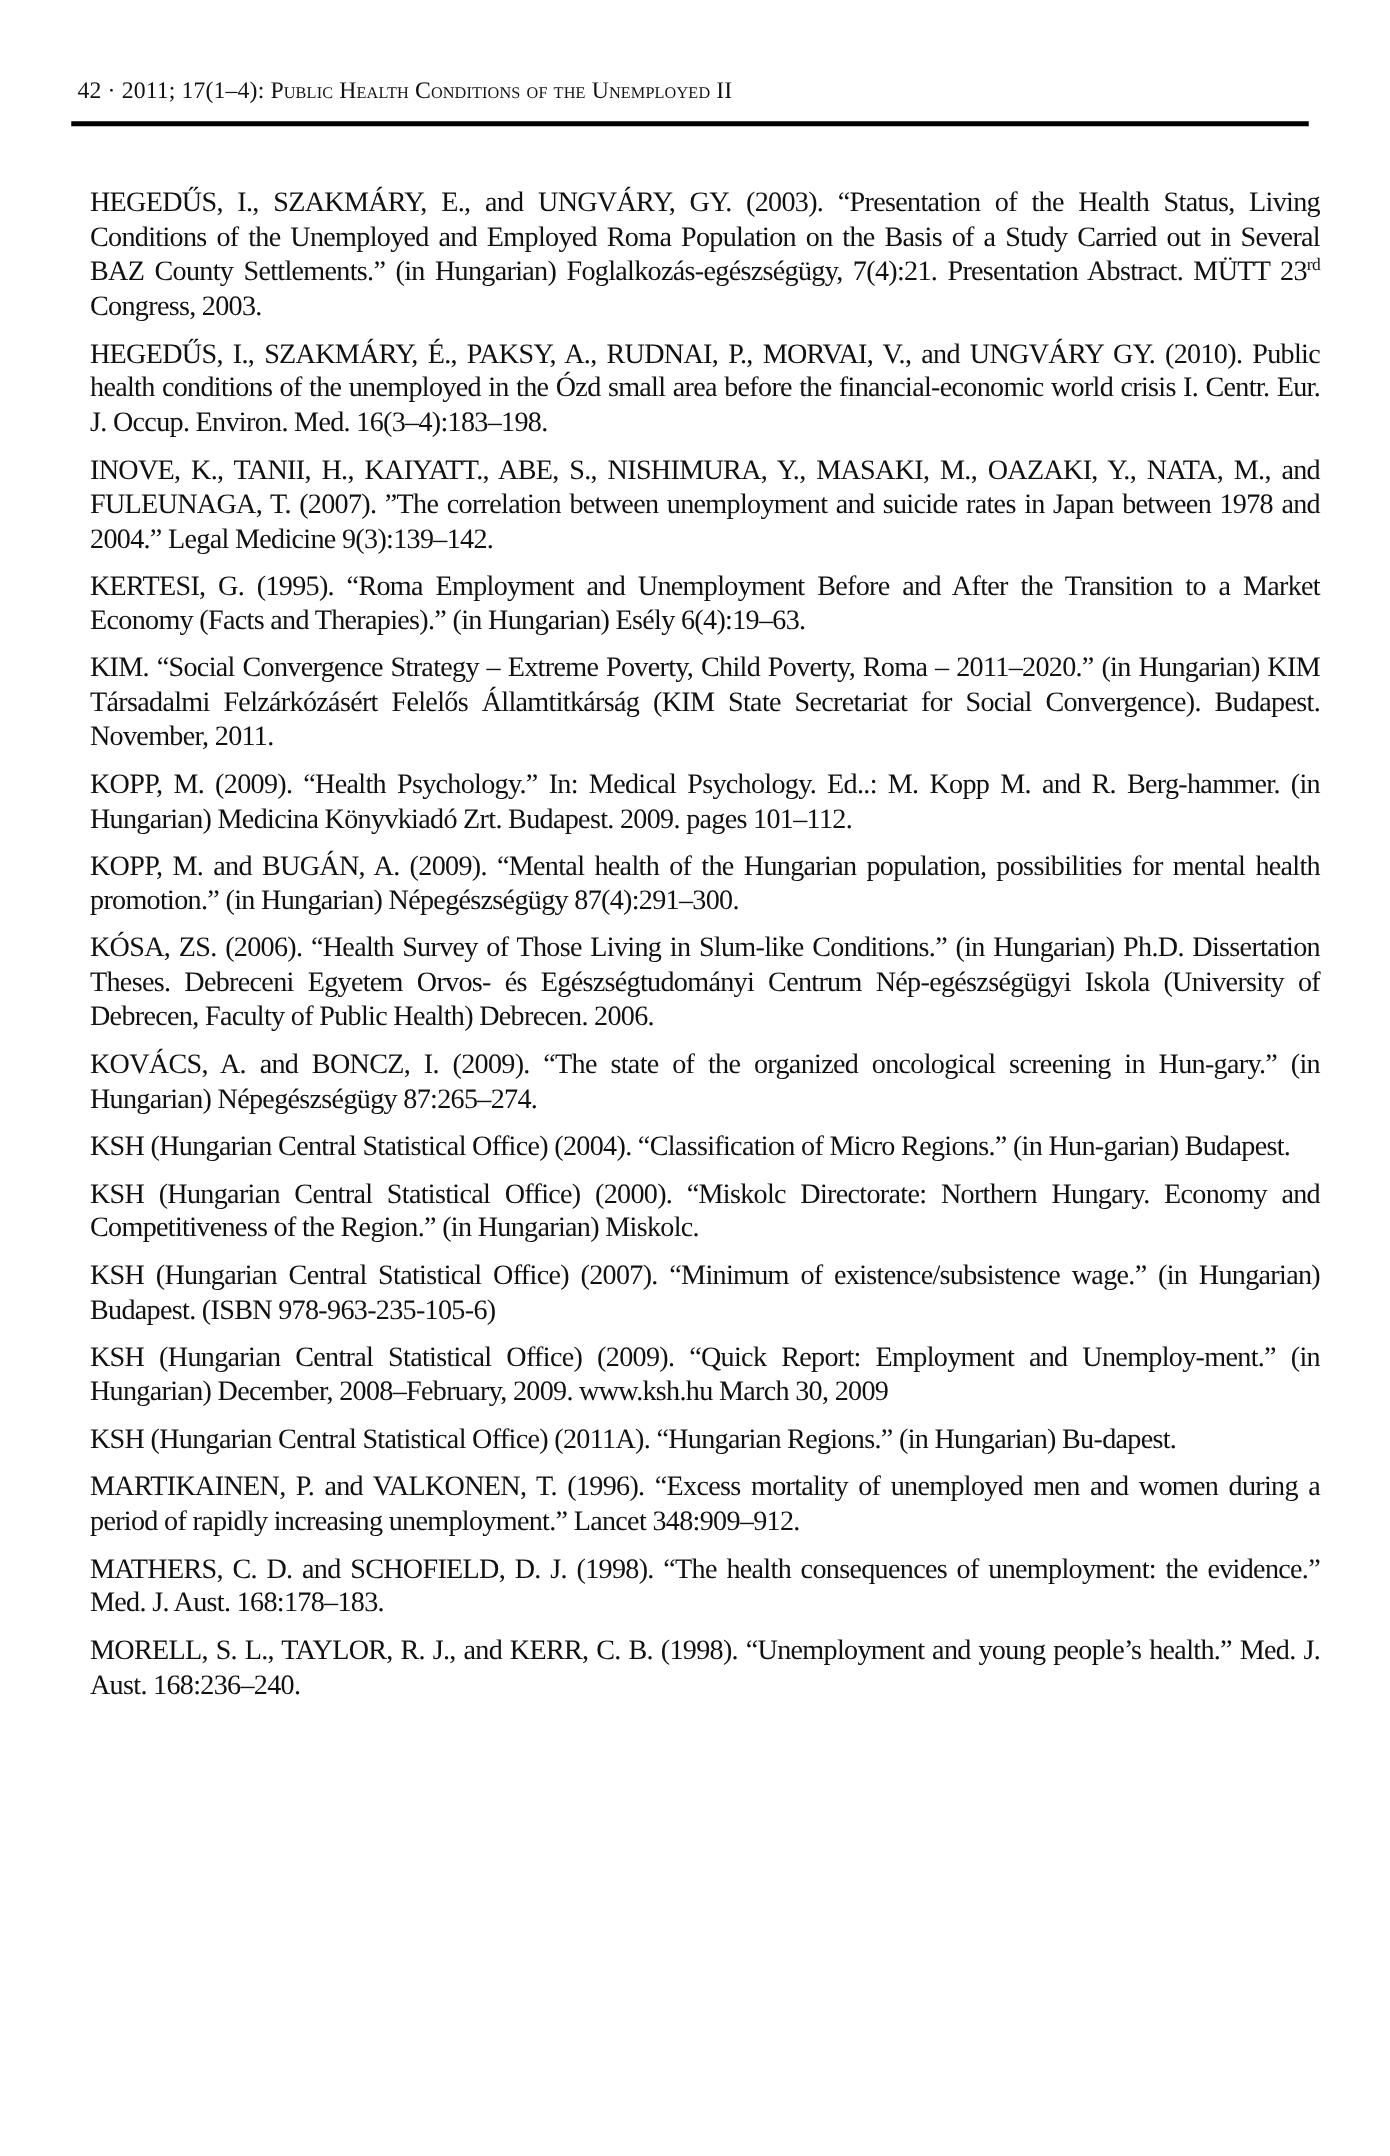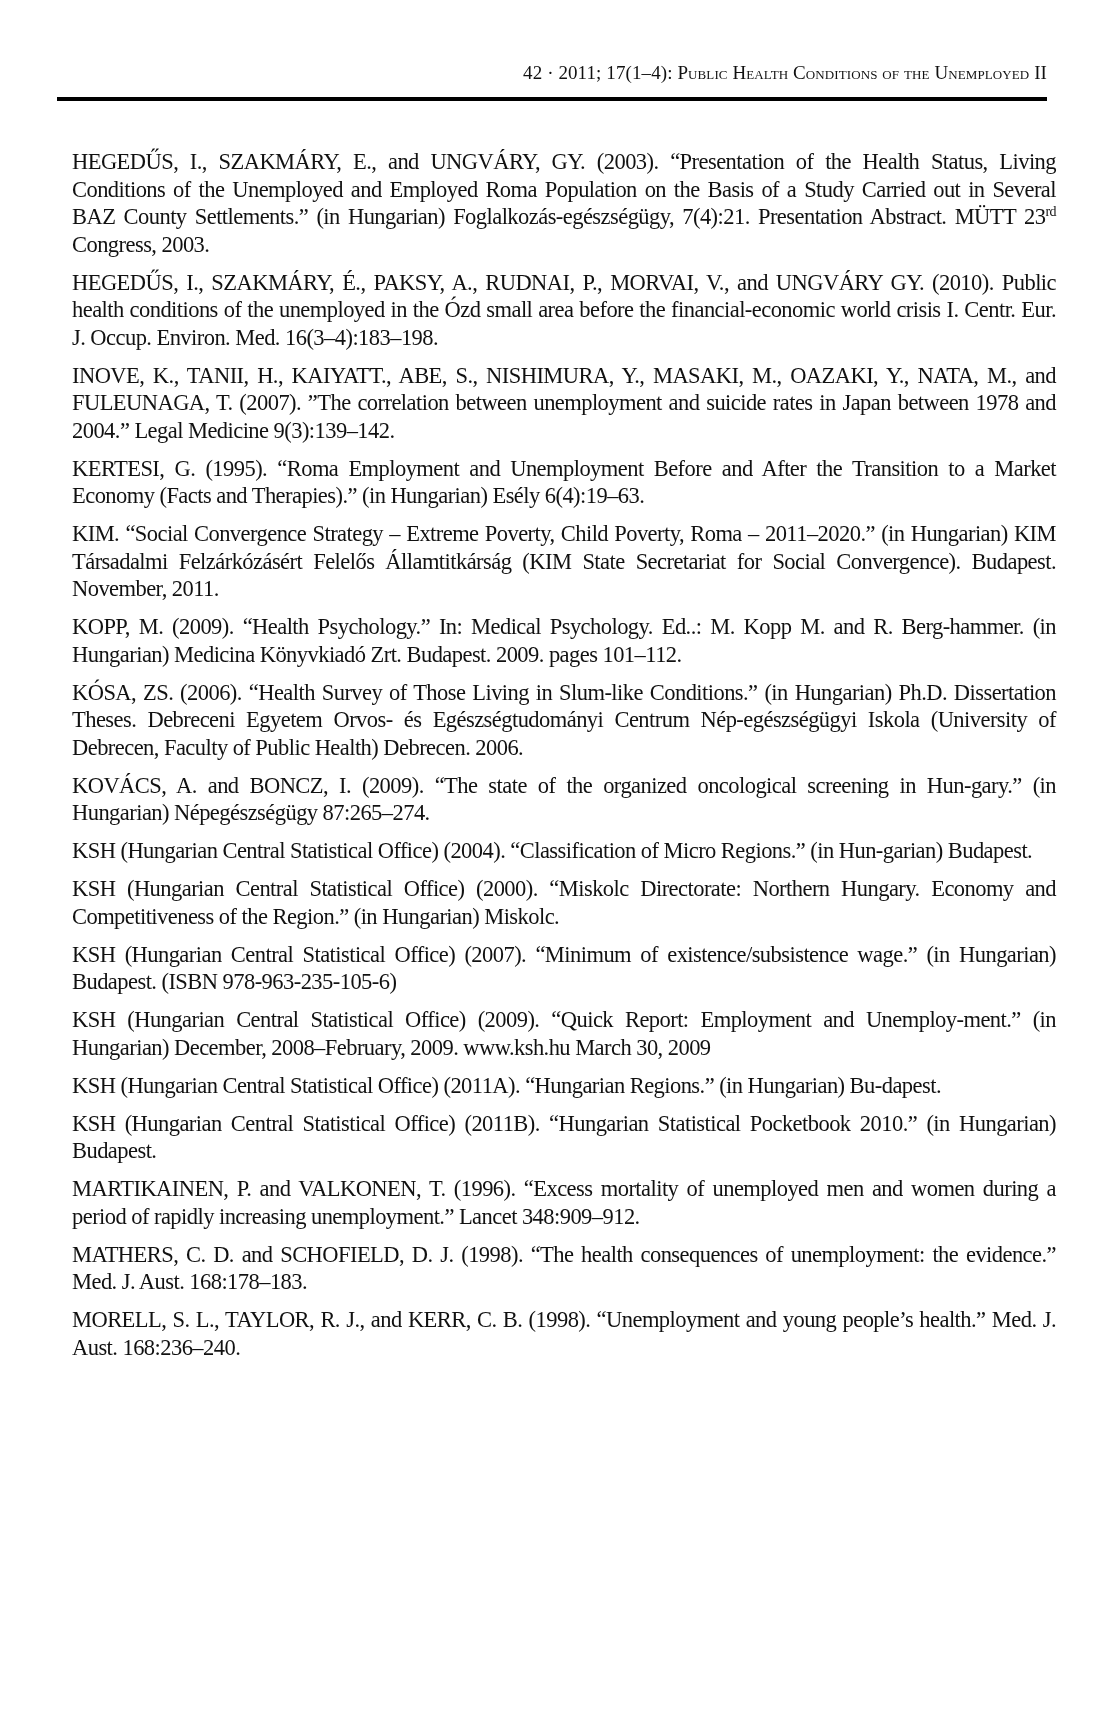--- a/index.html
+++ b/index.html
@@ -3,21 +3,21 @@
 <meta charset="utf-8">
 <style>
   html, body { margin: 0; padding: 0; background: #ffffff; }
   body {
     width: 1112px; height: 1725px; position: relative; overflow: hidden;
     font-family: "Liberation Serif", "DejaVu Serif", serif;
     color: #111111;
   }
   .page-header {
     position: absolute; left: 62px; top: 62px; width: 985px;
-    font-size: 19px; letter-spacing: 0.1px; text-align: right;
+    font-size: 19px; letter-spacing: 0.1px;
   }
   .page-header .smallcaps { font-variant: small-caps; }
   .header-rule {
     position: absolute; left: 57px; top: 97px; width: 990px; height: 4px;
     background: #000000;
   }
   .refs {
     position: absolute; left: 72px; top: 148px; width: 984px;
   }
   .ref {
@@ -36,24 +36,24 @@
 </div>
 <div class="header-rule"></div>
 
 <div class="refs">
   <p class="ref"><span>HEGEDŰS, I., SZAKMÁRY, E., and UNGVÁRY, GY. (2003). “Presentation of the Health Status, Living Conditions of the Unemployed and Employed Roma Population on the Basis of a Study Carried out in Several BAZ County Settlements.” (in Hungarian) Foglalkozás-egészségügy, 7(4):21. Presentation Abstract. MÜTT 23</span><sup>rd</sup><span> Congress, 2003.</span></p>
   <p class="ref">HEGEDŰS, I., SZAKMÁRY, É., PAKSY, A., RUDNAI, P., MORVAI, V., and UNGVÁRY GY. (2010). Public health conditions of the unemployed in the Ózd small area before the financial-economic world crisis I. Centr. Eur. J. Occup. Environ. Med. 16(3–4):183–198.</p>
   <p class="ref">INOVE, K., TANII, H., KAIYATT., ABE, S., NISHIMURA, Y., MASAKI, M., OAZAKI, Y., NATA, M., and FULEUNAGA, T. (2007). ”The correlation between unemployment and suicide rates in Japan between 1978 and 2004.” Legal Medicine 9(3):139–142.</p>
   <p class="ref">KERTESI, G. (1995). “Roma Employment and Unemployment Before and After the Transition to a Market Economy (Facts and Therapies).” (in Hungarian) Esély 6(4):19–63.</p>
   <p class="ref">KIM. “Social Convergence Strategy – Extreme Poverty, Child Poverty, Roma – 2011–2020.” (in Hungarian) KIM Társadalmi Felzárkózásért Felelős Államtitkárság (KIM State Secretariat for Social Convergence). Budapest. November, 2011.</p>
   <p class="ref">KOPP, M. (2009). “Health Psychology.” In: Medical Psychology. Ed..: M. Kopp M. and R. Berg-hammer. (in Hungarian) Medicina Könyvkiadó Zrt. Budapest. 2009. pages 101–112.</p>
+  <p class="ref">KOPP, M. and BUGÁN, A. (2009). “Mental health of the Hungarian population, possibilities for mental health promotion.” (in Hungarian) Népegészségügy 87(4):291–300.</p>
   <p class="ref">KÓSA, ZS. (2006). “Health Survey of Those Living in Slum-like Conditions.” (in Hungarian) Ph.D. Dissertation Theses. Debreceni Egyetem Orvos- és Egészségtudományi Centrum Nép-egészségügyi Iskola (University of Debrecen, Faculty of Public Health) Debrecen. 2006.</p>
   <p class="ref">KOVÁCS, A. and BONCZ, I. (2009). “The state of the organized oncological screening in Hun-gary.” (in Hungarian) Népegészségügy 87:265–274.</p>
   <p class="ref">KSH (Hungarian Central Statistical Office) (2004). “Classification of Micro Regions.” (in Hun-garian) Budapest.</p>
   <p class="ref">KSH (Hungarian Central Statistical Office) (2000). “Miskolc Directorate: Northern Hungary. Economy and Competitiveness of the Region.” (in Hungarian) Miskolc.</p>
   <p class="ref">KSH (Hungarian Central Statistical Office) (2007). “Minimum of existence/subsistence wage.” (in Hungarian) Budapest. (ISBN 978-963-235-105-6)</p>
   <p class="ref">KSH (Hungarian Central Statistical Office) (2009). “Quick Report: Employment and Unemploy-ment.” (in Hungarian) December, 2008–February, 2009. www.ksh.hu March 30, 2009</p>
   <p class="ref">KSH (Hungarian Central Statistical Office) (2011A). “Hungarian Regions.” (in Hungarian) Bu-dapest.</p>
-  <p class="ref">KSH (Hungarian Central Statistical Office) (2011B). “Hungarian Statistical Pocketbook 2010.” (in Hungarian) Budapest.</p>
   <p class="ref">MARTIKAINEN, P. and VALKONEN, T. (1996). “Excess mortality of unemployed men and women during a period of rapidly increasing unemployment.” Lancet 348:909–912.</p>
   <p class="ref">MATHERS, C. D. and SCHOFIELD, D. J. (1998). “The health consequences of unemployment: the evidence.” Med. J. Aust. 168:178–183.</p>
   <p class="ref">MORELL, S. L., TAYLOR, R. J., and KERR, C. B. (1998). “Unemployment and young people’s health.” Med. J. Aust. 168:236–240.</p>
 </div>
 
 </body></html>

